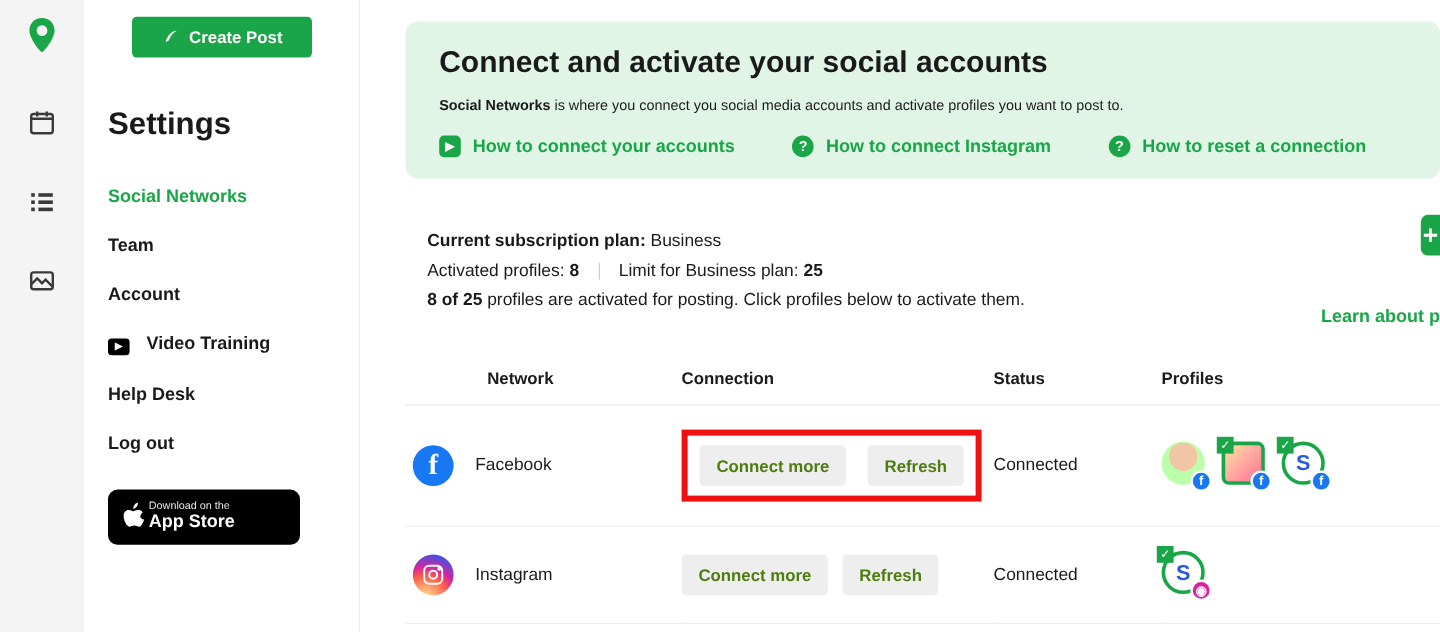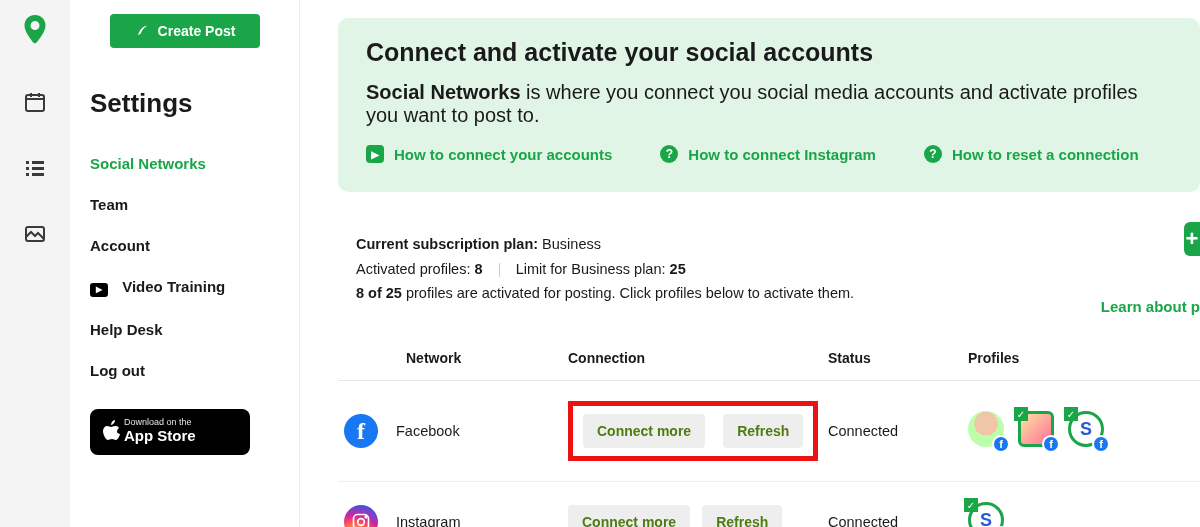--- a/index.html
+++ b/index.html
@@ -82,29 +82,29 @@
 
   
   .main {
     flex: 1;
     padding: 18px 0 0 38px;
     overflow: hidden;
   }
   .banner {
     background: #e1f5e6;
     border-radius: 10px;
-    padding: 20px 28px 29px 28px;
+    padding: 20px 28px 18px 28px;
     margin-right: 0;
   }
   .banner h1 {
     font-size: 25px;
     font-weight: 800;
     margin-bottom: 14px;
   }
-  .banner p { font-size: 20px; margin-bottom: 18px; }
+  .banner p { font-size: 12px; margin-bottom: 18px; }
   .banner p b { font-weight:700; }
   .help-row { display:flex; gap:48px; font-size:15px; font-weight:700; color:#1aa548; }
   .help-row a { display:flex; align-items:center; gap:10px; cursor:pointer; }
   .help-ico {
     display:inline-flex; width:18px; height:18px; background:#1aa548; color:#fff; border-radius:4px;
     align-items:center; justify-content:center; font-size:10px;
   }
   .help-ico.round { border-radius:50%; font-size:12px; font-weight:900; }
 
   .plan-block { padding: 30px 0 0 18px; display:flex; justify-content:space-between;align-items:center; }

